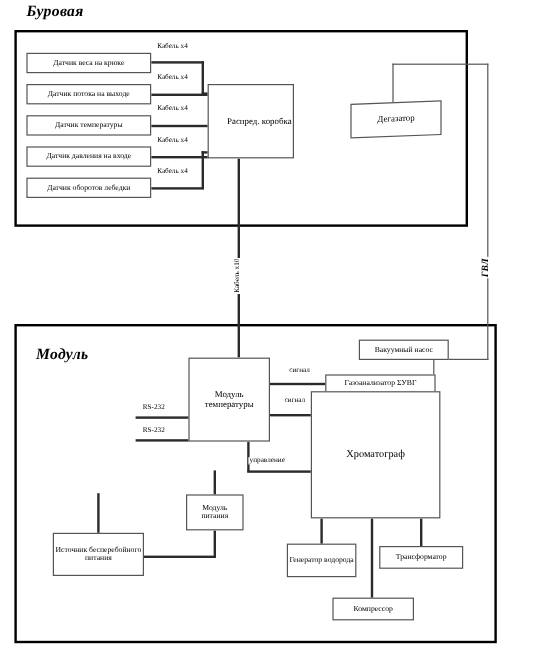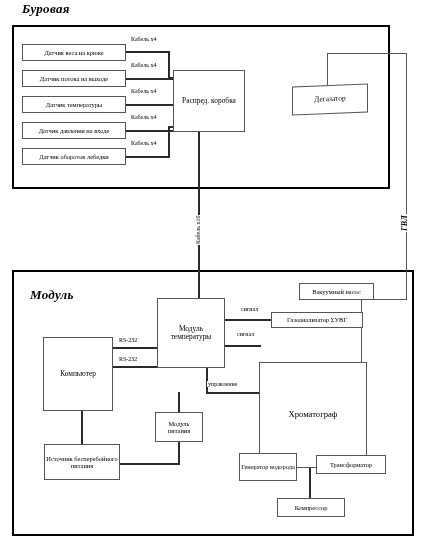--- a/index.html
+++ b/index.html
@@ -13,21 +13,21 @@
 
   
   .caption{position:absolute;font-style:italic;font-weight:bold;
            font-size:13px;letter-spacing:.3px;white-space:nowrap;}
 
   
   .node{position:absolute;border:1px solid #555;background:#fff;
         display:flex;align-items:center;justify-content:center;
         text-align:center;line-height:1.12;box-sizing:border-box;
         font-size:6.4px;padding:1px;z-index:6;}
-  .node.big{font-size:8.6px;margin-top:36px;}
+  .node.big{font-size:8.6px;}
   .node.mid{font-size:7.4px;}
 
   
   .skew{transform:skewY(-2.2deg);}
 
   
   .ln{position:absolute;background:#2b2b2b;z-index:2;}
   .lh{height:1.6px;}
   .lv{width:1.6px;}
   .thin{background:#555;}
@@ -64,21 +64,21 @@
   <div class="node" style="left:22px;top:148px;width:104px;height:17px;">
     <span>Датчик оборотов лебедки</span>
   </div>
 
   <div class="elab" style="left:130px;top:36px;">Кабель x4</div>
   <div class="elab" style="left:130px;top:62px;">Кабель x4</div>
   <div class="elab" style="left:130px;top:88px;">Кабель x4</div>
   <div class="elab" style="left:130px;top:114px;">Кабель x4</div>
   <div class="elab" style="left:130px;top:140px;">Кабель x4</div>
 
-  <div class="node mid" style="left:173px;top:70px;width:72px;height:62px;">
+  <div class="node mid" style="left:173px;top:70px;width:72px;height:62px;justify-content:flex-end;">
     <span>Распред. коробка</span>
   </div>
 
   <div class="ln lh" style="left:126px;top:51px;width:44px;"></div>
   <div class="ln lv" style="left:168px;top:51px;height:27px;"></div>
   <div class="ln lh" style="left:168px;top:77px;width:7px;"></div>
 
   <div class="ln lh" style="left:126px;top:78px;width:48px;"></div>
 
   <div class="ln lh" style="left:126px;top:104px;width:48px;"></div>
@@ -104,23 +104,20 @@
   <div class="elab rot" style="left:195px;top:245px;">Кабель x10</div>
 
   <div class="frame" style="left:12px;top:270px;width:398px;height:262px;"></div>
 
   <div class="caption" style="left:30px;top:287px;">Модуль</div>
 
   <div class="node mid" style="left:157px;top:298px;width:68px;height:70px;">
     <span>Модуль температуры</span>
   </div>
 
-  <div class="node mid" style="left:43px;top:337px;width:70px;height:74px;">
-    <span>Компьютер</span>
-  </div>
 
   <div class="ln lh" style="left:113px;top:347px;width:45px;"></div>
   <div class="ln lh" style="left:113px;top:366px;width:45px;"></div>
   <div class="elab" style="left:118px;top:337px;">RS-232</div>
   <div class="elab" style="left:118px;top:356px;">RS-232</div>
 
   <div class="node" style="left:299px;top:283px;width:75px;height:17px;">
     <span>Вакуумный насос</span>
   </div>
 

